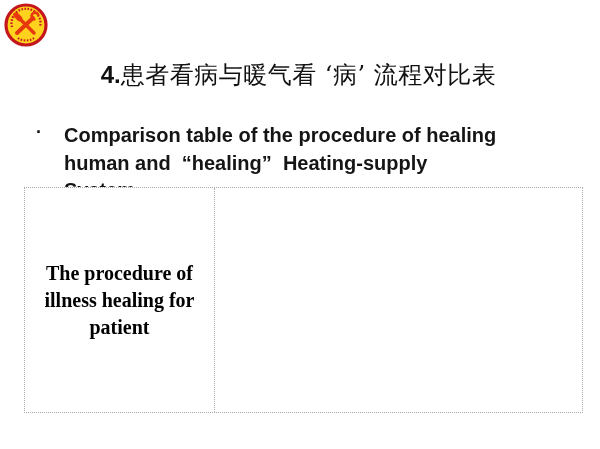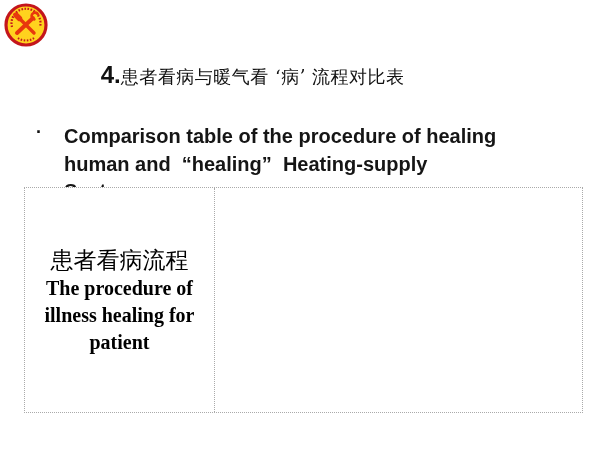--- a/index.html
+++ b/index.html
@@ -47,21 +47,21 @@
     color: #111;
   }
   #title-number {
     font-family: "Liberation Sans", sans-serif;
     font-weight: bold;
     font-size: 24px;
     color: #111;
   }
   #title-zh-text {
     font-family: "DejaVu Serif", "Liberation Serif", serif;
-    font-size: 18px;
+    font-size: 24px;
     letter-spacing: 0.5px;
     color: #111;
   }
   #title-en {
     margin-top: 3px;
     font-family: "Liberation Sans", sans-serif;
     font-weight: bold;
     font-size: 20px;
     line-height: 27.5px;
     white-space: pre-wrap;
@@ -147,20 +147,19 @@
     <div id="title-line-zh">
       <span id="title-number">4.</span><span id="title-zh-text">患者看病与暖气看 ‘病’ 流程对比表</span>
     </div>
     <div id="title-en">Comparison table of the procedure of healing
 human and  “healing”  Heating-supply
 System</div>
   </div>
 
   <div id="comparison-table">
     <div id="cell-patient" class="cell">
-      <div class="cell-zh">患者看病流程</div>
       <div class="cell-en">The procedure of
 illness healing for
 patient</div>
     </div>
   </div>
 
 </div>
 
 </body></html>

